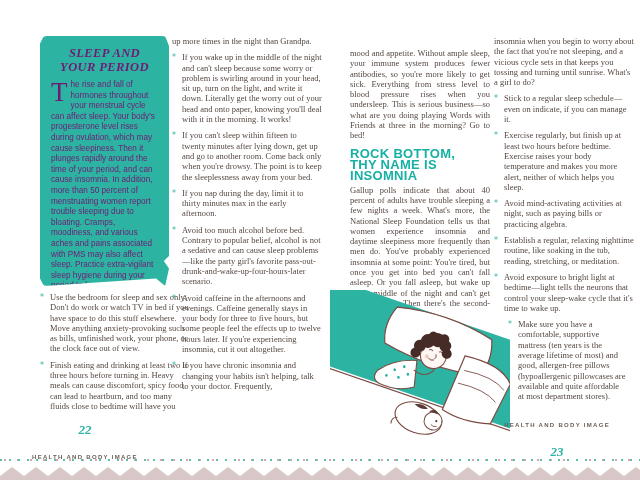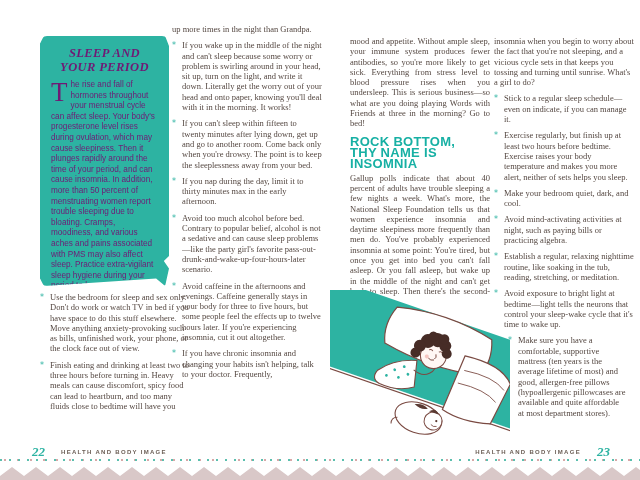--- a/index.html
+++ b/index.html
@@ -23,22 +23,22 @@
   }
   .sleep-box-body { font-size:8.2px; line-height:10.6px; }
   .drop-cap {
     float:left; font-family:"Liberation Serif", serif; font-size:27px;
     line-height:21px; padding:2px 3px 0 0; font-weight:400;
   }
 
   
   .col { position:absolute; font-size:8.5px; line-height:10.3px; }
   .col-1b { left:40px;  top:292px; width:150px; }
-  .col-2  { left:172px; top:24px;  width:150px; }
-  .col-3  { left:350px; top:36px;  width:140px; }
+  .col-2  { left:172px; top:36px;  width:150px; }
+  .col-3  { left:350px; top:48px;  width:140px; }
   .col-4  { left:494px; top:36px;  width:140px; }
 
   .para { margin-bottom:6px; }
   .just { text-align:justify; }
 
   ul.bullets { list-style:none; }
   ul.bullets li { position:relative; padding-left:10px; margin-bottom:6px; }
   ul.bullets li::before {
     content:"*"; position:absolute; left:0; top:1px;
     color:#2db3a2; font-family:"DejaVu Sans", sans-serif; font-size:8px;
@@ -52,21 +52,21 @@
   }
 
   
   .illo { position:absolute; left:330px; top:290px; width:180px; height:172px; }
 
   
   .footer {
     position:absolute; bottom:20px;
     font-family:"Liberation Sans", sans-serif; font-size:6px;
     letter-spacing:1.3px; font-weight:700; color:#6b5e55;
-    display:flex; align-items:center; gap:16px;
+    display:flex; align-items:center; gap:16px;flex-direction:column;
   }
   .footer-left  { left:32px; }
   .footer-right { right:30px;margin-top:36px; }
   .folio {
     font-family:"Liberation Serif", serif; font-style:italic; font-weight:700;
     font-size:13px; color:#2db3a2; letter-spacing:0;
   }
 
   
   .dotted-rule {
@@ -117,22 +117,21 @@
       <div>ROCK BOTTOM,</div>
       <div>THY NAME IS INSOMNIA</div>
     </div>
     <div class="para just">Gallup polls indicate that about 40 percent of adults have trouble sleeping a few nights a week. What's more, the National Sleep Foundation tells us that women experience insomnia and daytime sleepiness more frequently than men do. You've probably experienced insomnia at some point: You're tired, but once you get into bed you can't fall asleep. Or you fall asleep, but wake up in the middle of the night and can't get back to sleep. Then there's the second-wave</div>
   </div>
 
   <div class="col col-4">
     <div class="para">insomnia when you begin to worry about the fact that you're not sleeping, and a vicious cycle sets in that keeps you tossing and turning until sunrise. What's a girl to do?</div>
     <ul class="bullets">
       <li><span>Stick to a regular sleep schedule—even on indicate, if you can manage it.</span></li>
-      <li><span>Exercise regularly, but finish up at least two hours before bedtime. Exercise raises your body temperature and makes you more alert, neither of sets helps you sleep.</span></li>
-      <li><span>Make your bedroom quiet, dark, and cool.</span></li>
+      <li><span>Exercise regularly, but finish up at least two hours before bedtime. Exercise raises your body temperature and makes you more alert, neither of which helps you sleep.</span></li>
       <li><span>Avoid mind-activating activities at night, such as paying bills or practicing algebra.</span></li>
       <li><span>Establish a regular, relaxing nighttime routine, like soaking in the tub, reading, stretching, or meditation.</span></li>
       <li><span>Avoid exposure to bright light at bedtime—light tells the neurons that control your sleep-wake cycle that it's time to wake up.</span></li>
       <li class="nested"><span>Make sure you have a comfortable, supportive mattress (ten years is the average lifetime of most) and good, allergen-free pillows (hypoallergenic pillowcases are available and quite affordable at most department stores).</span></li>
     </ul>
   </div>
 
   <div class="illo">
     <svg width="180" height="172" viewBox="0 0 180 172">
       <g transform="rotate(19 90 80)">

